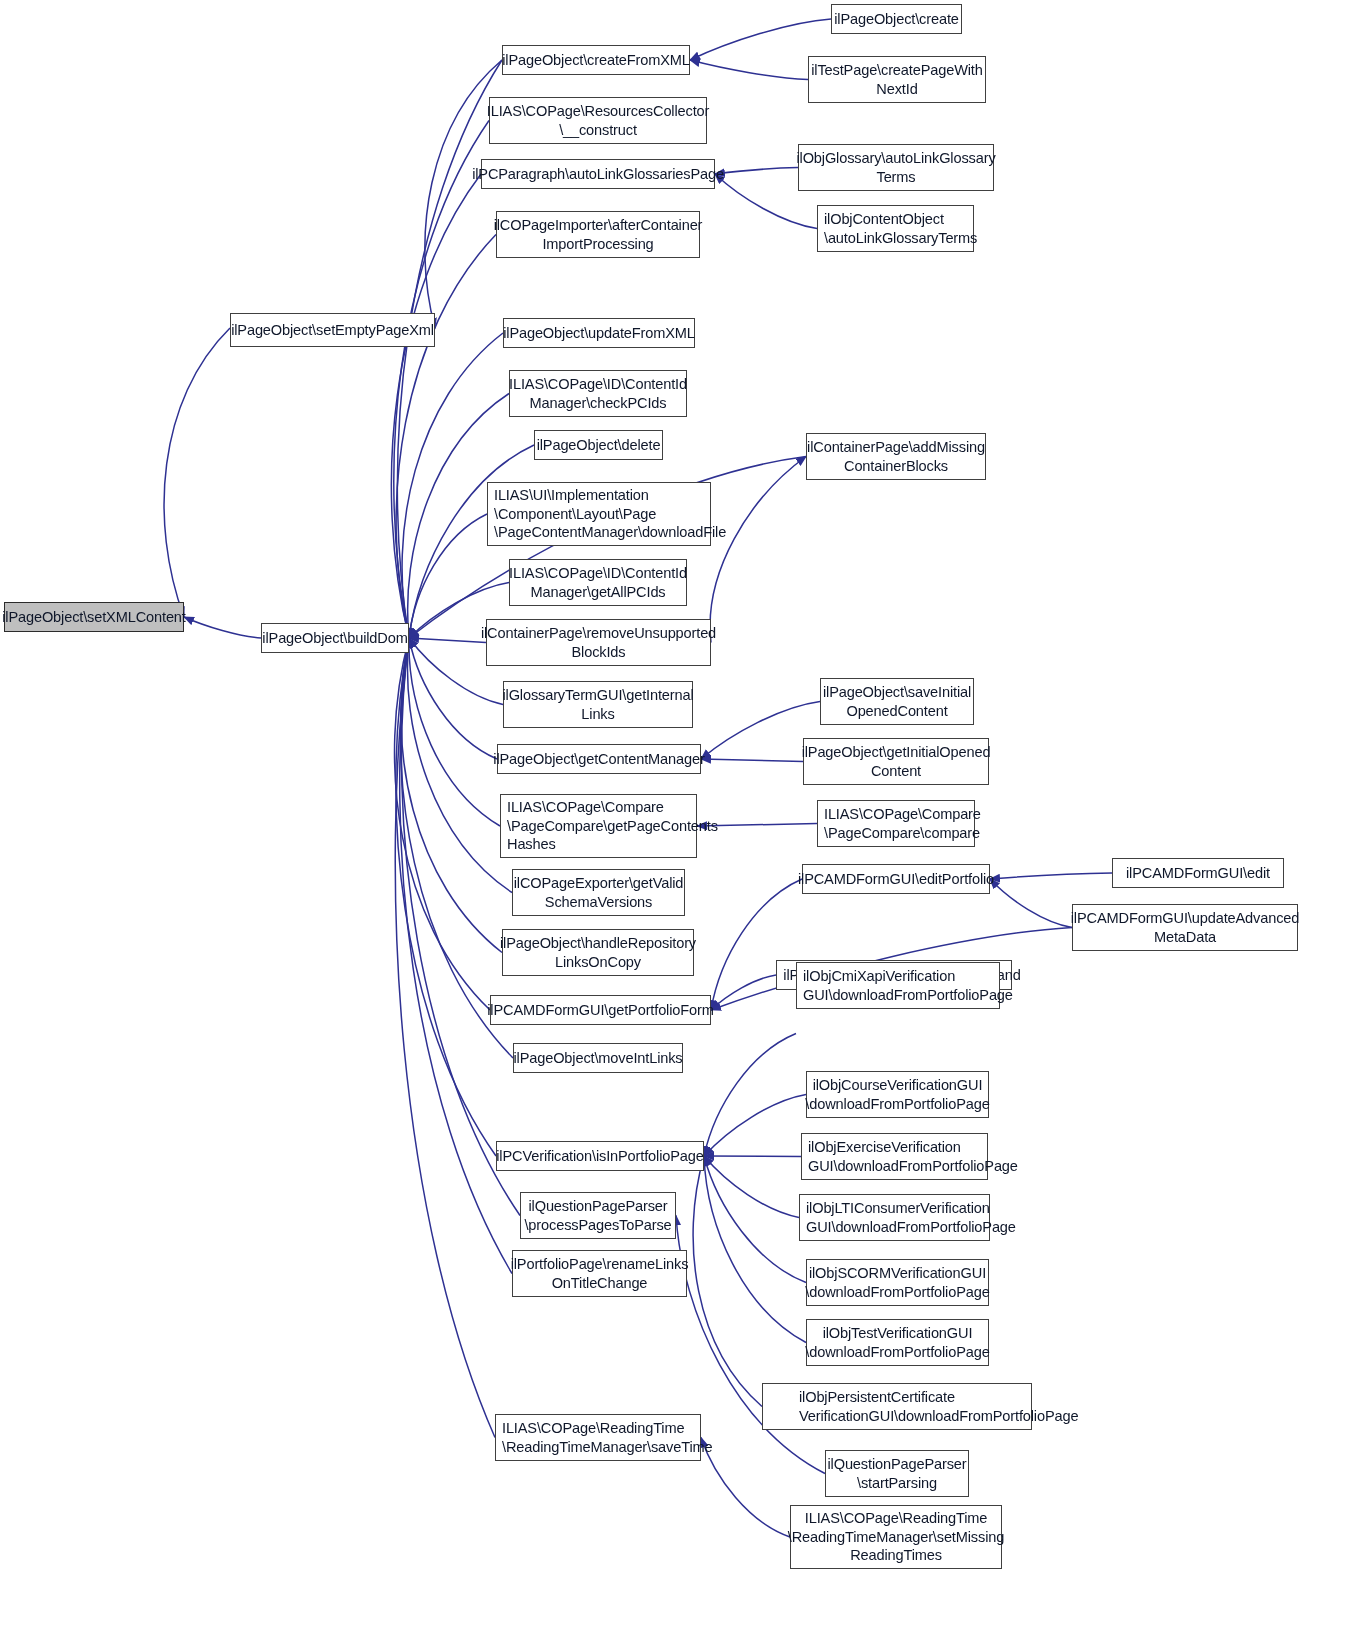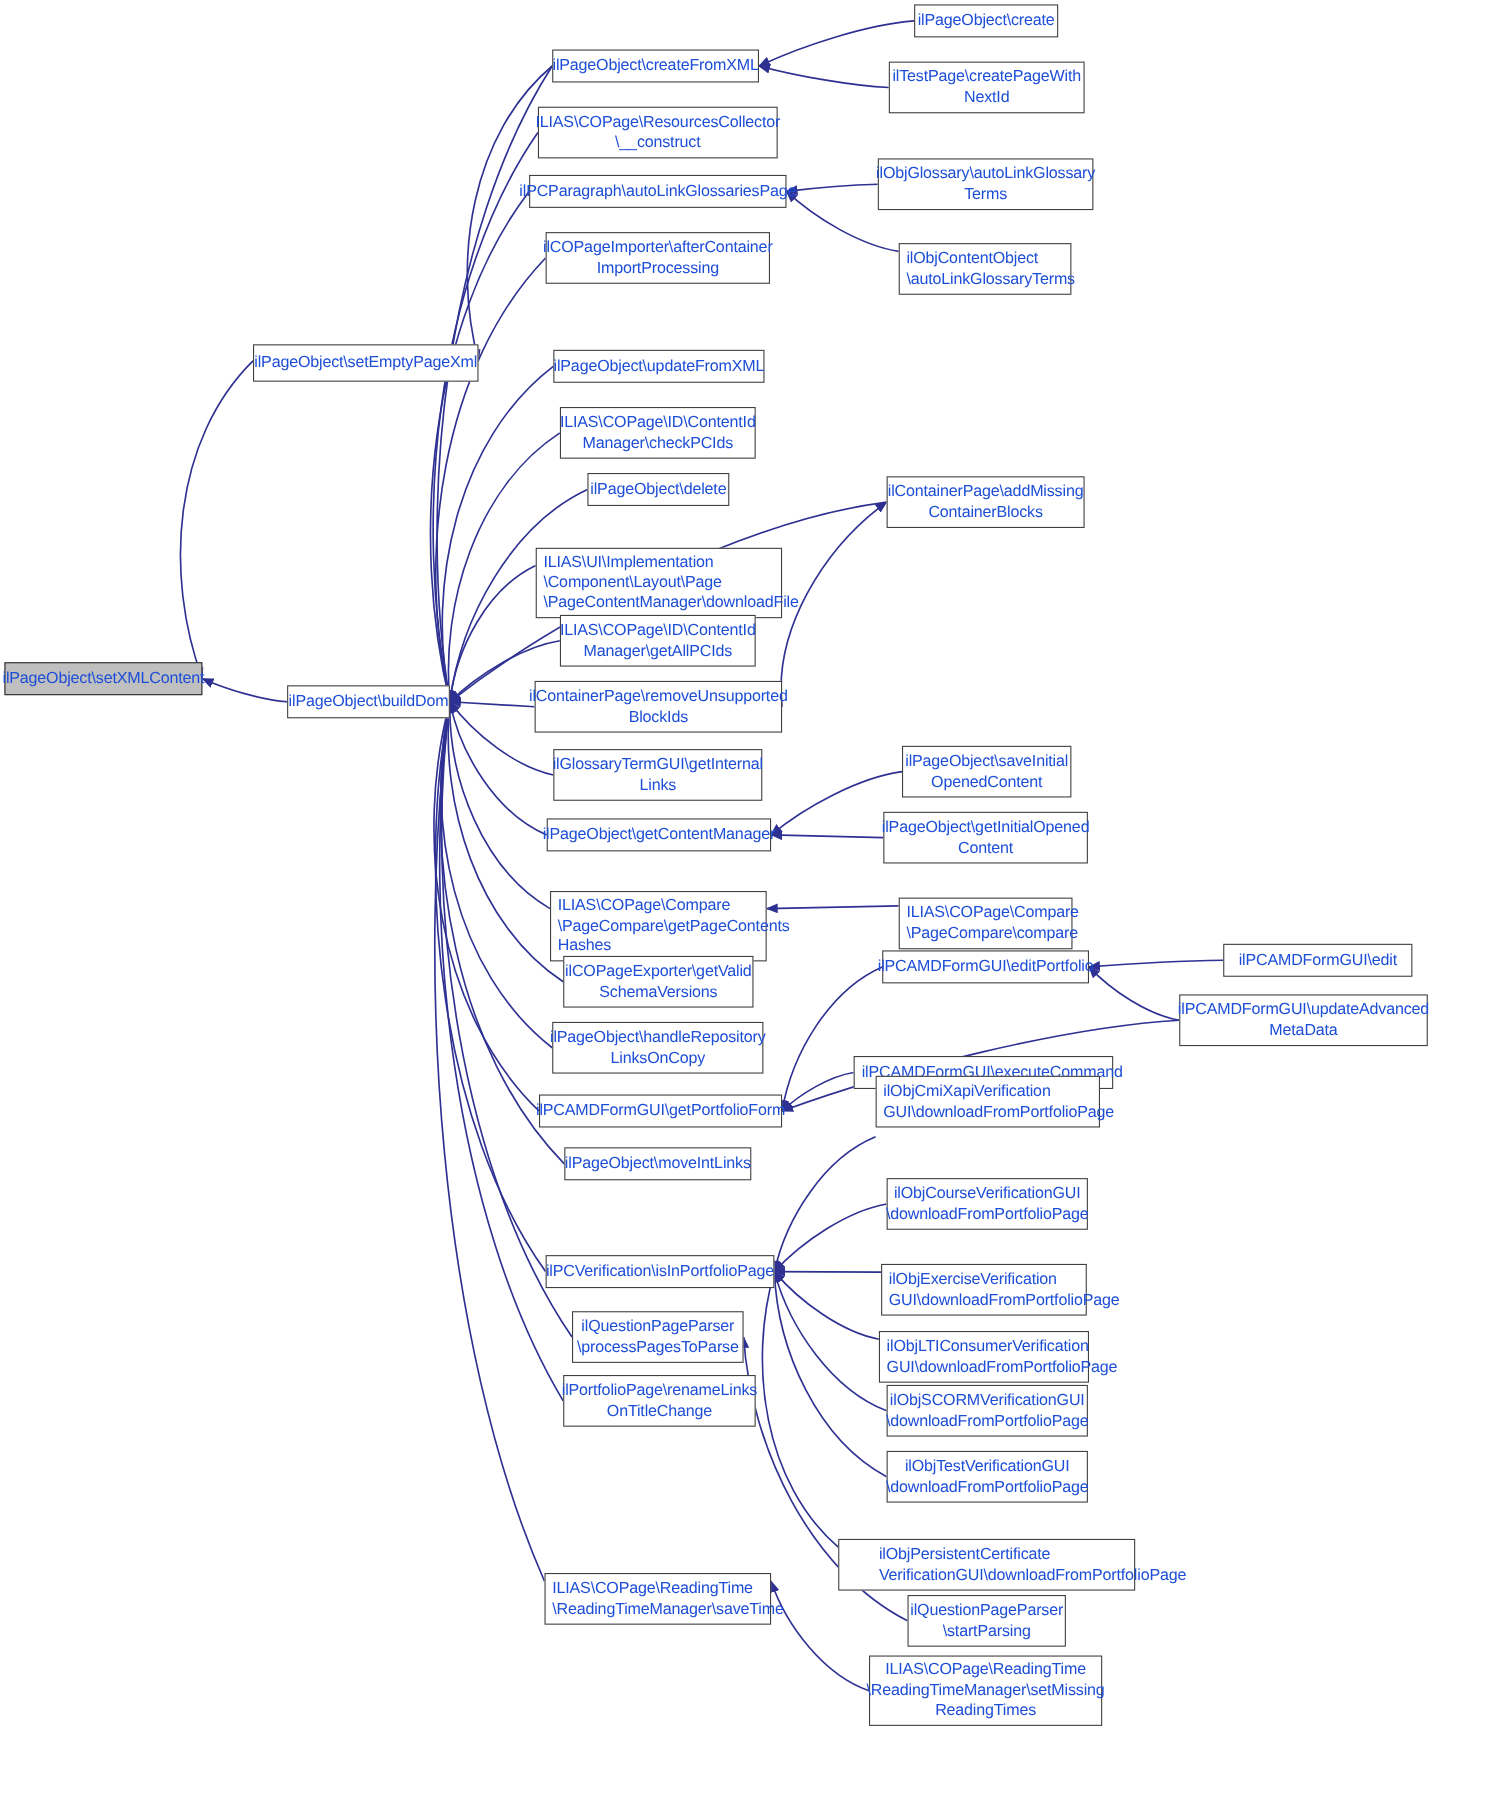--- a/index.html
+++ b/index.html
@@ -20,40 +20,39 @@
     left: 0; top: 0;
     width: 1364px;
     height: 1643px;
     pointer-events: none;
   }
   .node {
     position: absolute;
     box-sizing: border-box;
     border: 1.3px solid #404040;
     background: #ffffff;
-    color: #1d4ed8;
+    color: #0f172a;
     font-size: 14.6px;
     line-height: 1.28;
     display: flex;
     align-items: center;
     justify-content: center;
     text-align: center;
     padding: 1px 4px;
     white-space: pre;
     letter-spacing: -0.15px;
   }
   .node.root {
     background: #bfbfbf;
     border-color: #2b2b2b;
   }
   .node.lefttext {
     justify-content: flex-start;
     text-align: left;
     padding-left: 6px;
-    margin-top: 16px;
   }
 </style>
 </head>
 <body>
 
 <div id="graph-root">
   <svg id="edges" viewBox="0 0 1364 1643" xmlns="http://www.w3.org/2000/svg">
     <defs>
       <marker id="ah" markerWidth="11" markerHeight="9" refX="10" refY="4.5" orient="auto" markerUnits="userSpaceOnUse">
         <path d="M0,0 L11,4.5 L0,9 z" fill="#2e3192"></path>

